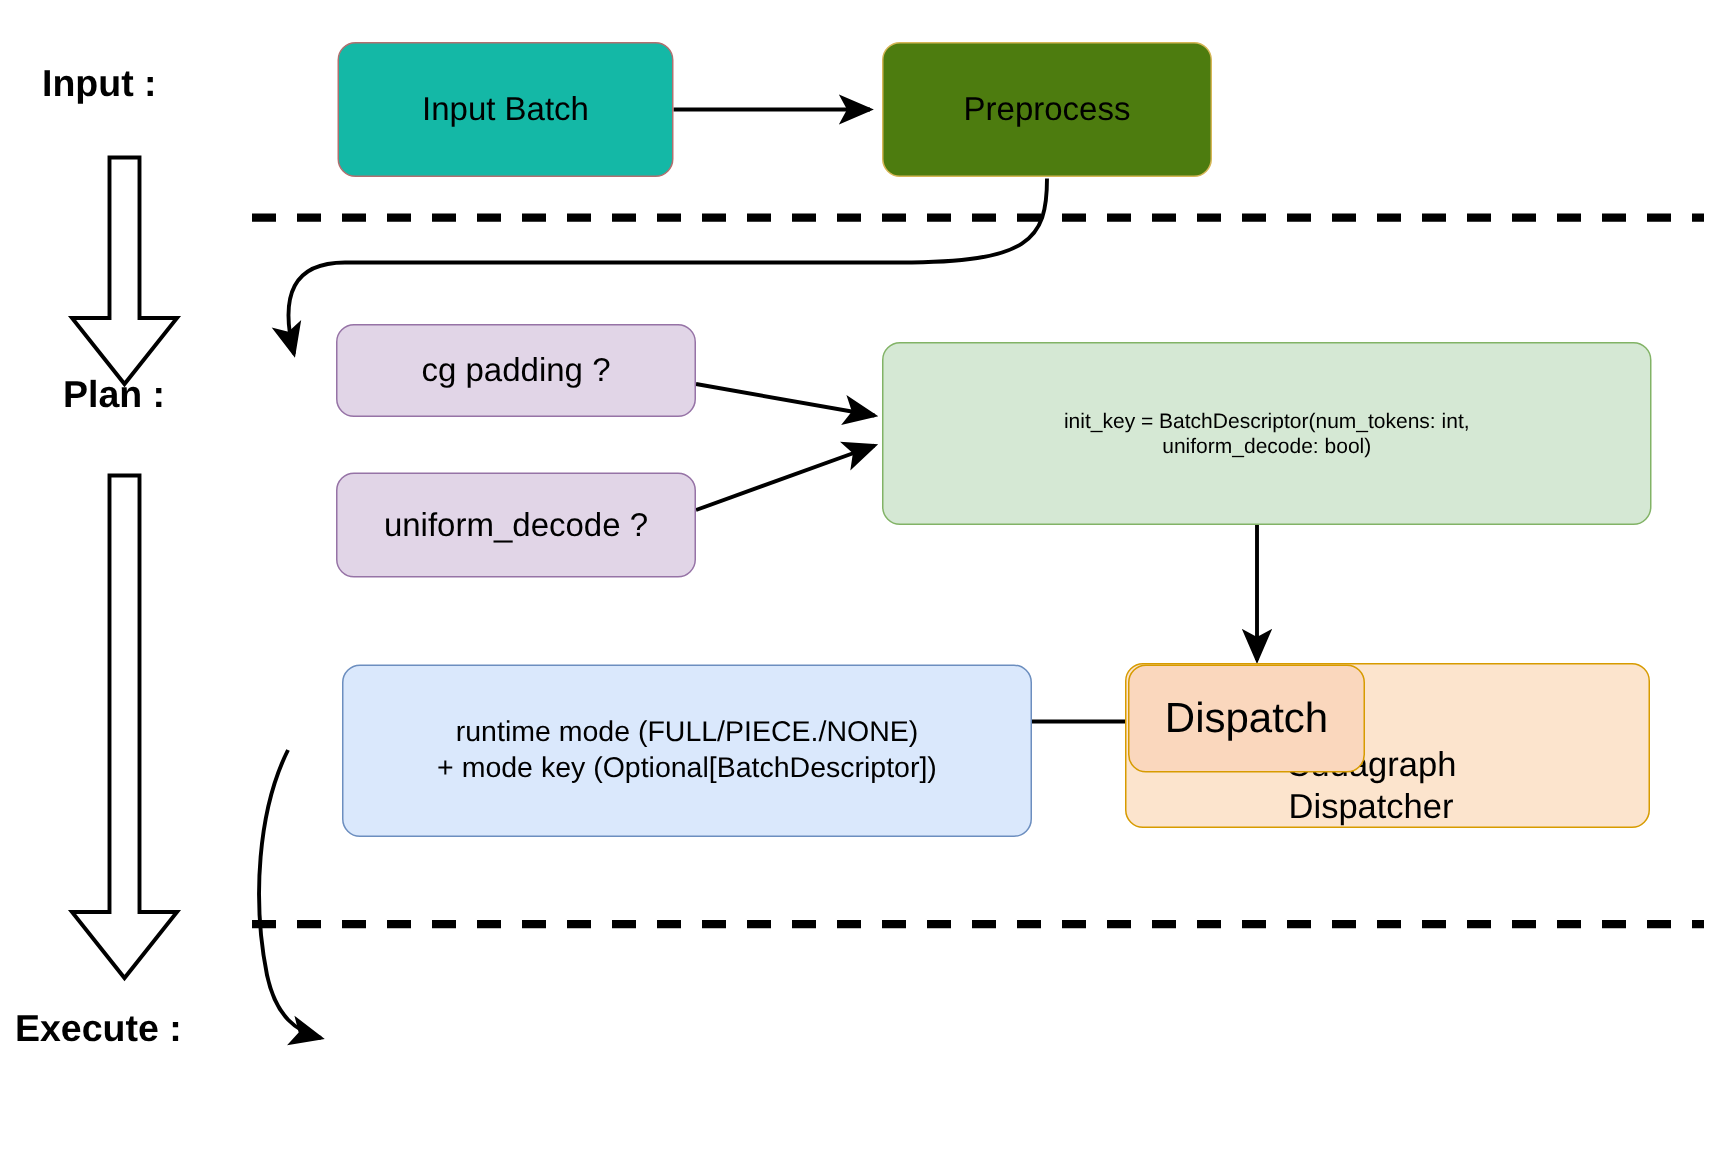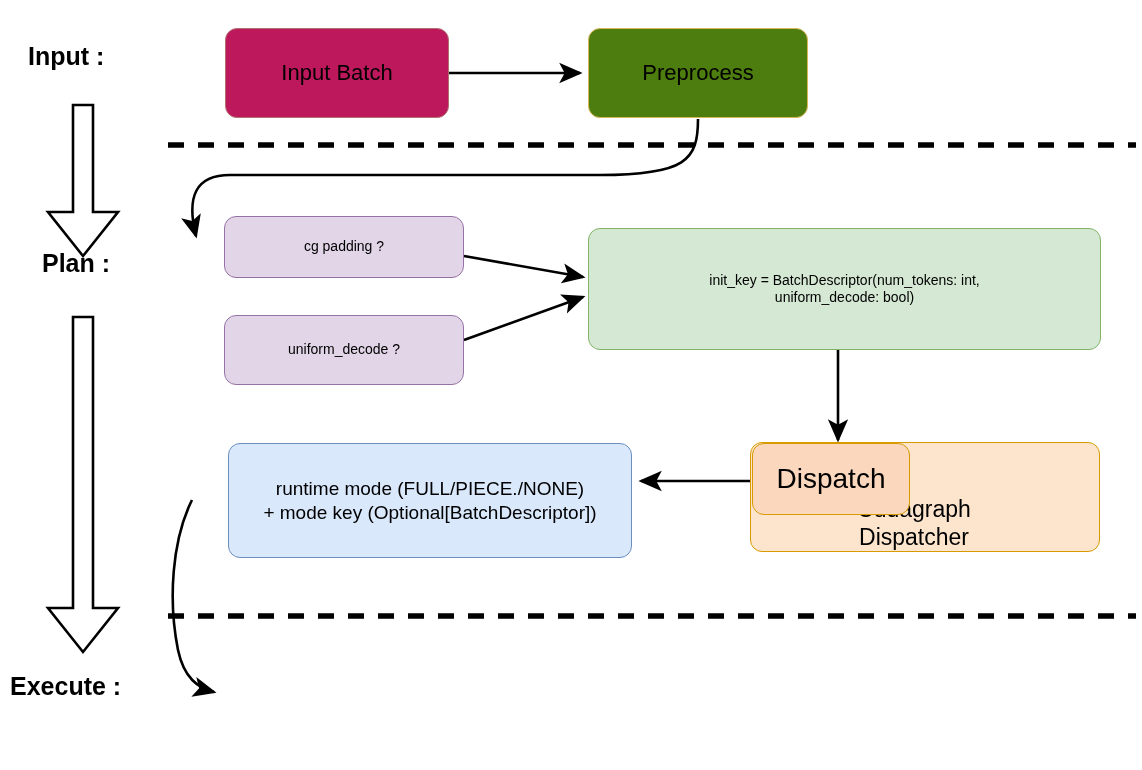--- a/index.html
+++ b/index.html
@@ -40,33 +40,33 @@
     border-radius: 12px;
     display: flex;
     align-items: center;
     justify-content: center;
     text-align: center;
     font-family: "Liberation Sans", sans-serif;
     color: #000000;
     line-height: 1.22;
   }
   .node-input-batch {
-    background: #be185d;
+    background: #14b8a6;
     border: 1.6px solid #b07070;
     font-size: 22px;
   }
   .node-preprocess {
     background: #4d7c0f;
     border: 1.6px solid #d6b656;
     font-size: 22px;
   }
   .node-purple {
     background: #e1d5e7;
     border: 1.6px solid #9673a6;
-    font-size: 14px;
+    font-size: 22px;
     text-align: center;
   }
   .node-green {
     background: #d5e8d4;
     border: 1.6px solid #82b366;
     font-size: 14px;
   }
   .node-blue {
     background: #dae8fc;
     border: 1.6px solid #6c8ebf;
@@ -165,19 +165,19 @@
 
   <div class="node node-orange-outer" style="left:750px; top:442px; width:350px; height:110px; flex-direction:column;">
     <span>Cudagraph</span>
     <span>Dispatcher</span>
   </div>
 
   <div class="node node-orange-inner" style="left:752px; top:443px; width:158px; height:72px;">
     <span>Dispatch</span>
   </div>
 
-  <div class="node node-blue" style="left:228px; top:443px; width:404px; height:115px; flex-direction:column;">
+  <div class="node node-blue" style="left:228px; top:443px; width:460px; height:115px; flex-direction:column;">
     <span>runtime mode (FULL/PIECE./NONE)</span>
     <span>+ mode key (Optional[BatchDescriptor])</span>
   </div>
 
 
 </div>
 
 </body></html>

